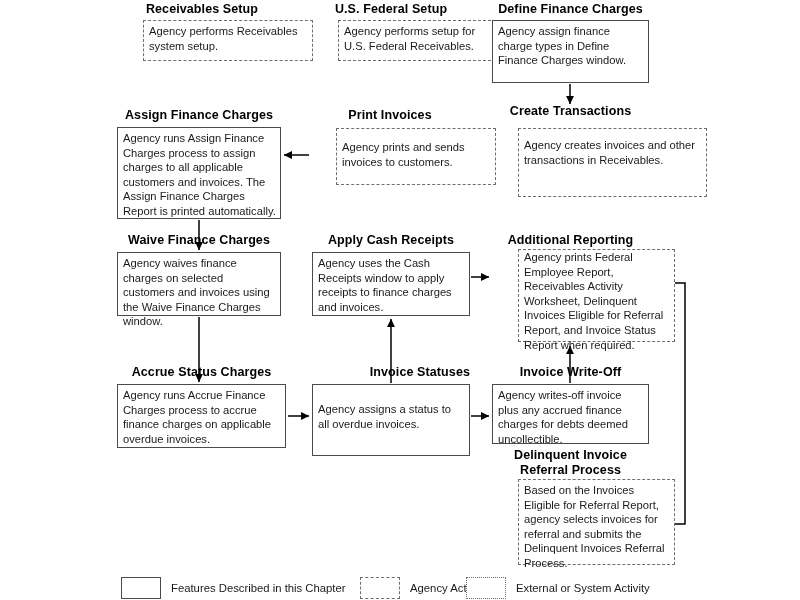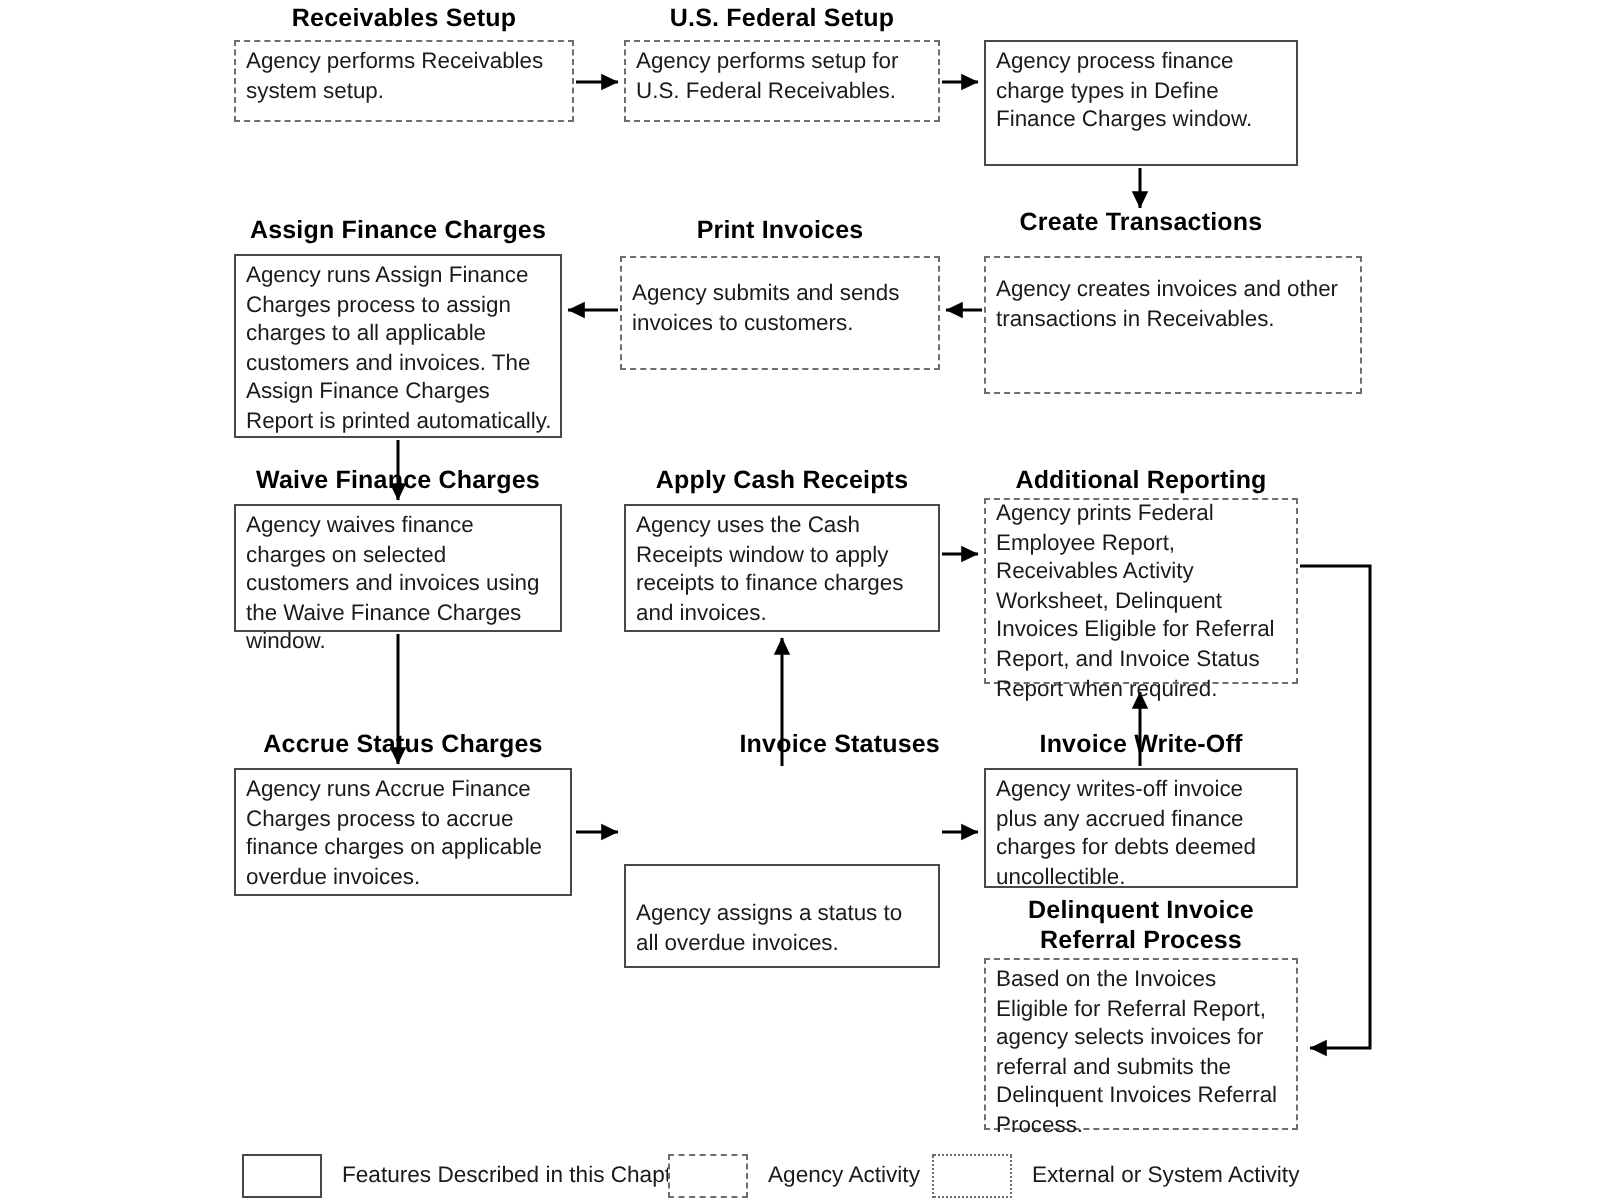--- a/index.html
+++ b/index.html
@@ -50,20 +50,21 @@
     line-height: 14.6px;
     color: #1a1a1a;
     white-space: pre-line;
   }
   
   .style-solid {
     border: 1.4px solid #4a4a4a;
   }
   .style-dashed {
     border: 1.8px dashed #6e6e6e;
+    margin-left: 26px;
   }
   .style-dotted {
     border: 1.6px dotted #6e6e6e;
   }
   
   #legend {
     position: absolute;
     left: 0;
     top: 576px;
     width: 800px;
@@ -140,36 +141,37 @@
   </div>
 
   <div class="node" style="left:312px; top:0px; width:158px; height:61px;">
     <div class="node-title" style="top:2px;">U.S. Federal Setup</div>
     <div class="node-box style-dashed" style="left:0px; top:20px; width:158px; height:41px;">
       <div class="body-text">Agency performs setup for U.S. Federal Receivables.</div>
     </div>
   </div>
 
   <div class="node" style="left:492px; top:0px; width:157px; height:83px;">
+    <div class="node-title" style="top:2px;">Define Finance Charges</div>
     <div class="node-box style-solid" style="left:0px; top:20px; width:157px; height:63px;">
-      <div class="body-text">Agency process finance charge types in Define Finance Charges window.</div>
+      <div class="body-text">Agency assign finance charge types in Define Finance Charges window.</div>
     </div>
   </div>
 
   <div class="node" style="left:117px; top:108px; width:164px; height:111px;">
     <div class="node-title" style="top:0px;">Assign Finance Charges</div>
     <div class="node-box style-solid" style="left:0px; top:19px; width:164px; height:92px;">
       <div class="body-text">Agency runs Assign Finance Charges process to assign charges to all applicable customers and invoices. The Assign Finance Charges Report is printed automatically.</div>
     </div>
   </div>
 
   <div class="node" style="left:310px; top:108px; width:160px; height:77px;">
     <div class="node-title" style="top:0px;">Print Invoices</div>
     <div class="node-box style-dashed" style="left:0px; top:20px; width:160px; height:57px;">
-      <div class="body-text" style="top:11px;">Agency submits and sends invoices to customers.</div>
+      <div class="body-text" style="top:11px;">Agency prints and sends invoices to customers.</div>
     </div>
   </div>
 
   <div class="node" style="left:492px; top:104px; width:157px; height:93px;">
     <div class="node-title" style="top:0px;">Create Transactions</div>
     <div class="node-box style-dashed" style="left:0px; top:24px; width:189px; height:69px;">
       <div class="body-text" style="top:9px;">Agency creates invoices and other transactions in Receivables.</div>
     </div>
   </div>
 
@@ -196,21 +198,21 @@
 
   <div class="node" style="left:117px; top:365px; width:169px; height:83px;">
     <div class="node-title" style="top:0px;">Accrue Status Charges</div>
     <div class="node-box style-solid" style="left:0px; top:19px; width:169px; height:64px;">
       <div class="body-text">Agency runs Accrue Finance Charges process to accrue finance charges on applicable overdue invoices.</div>
     </div>
   </div>
 
   <div class="node" style="left:312px; top:365px; width:158px; height:83px;">
     <div class="node-title" style="top:0px;text-align:right;">Invoice Statuses</div>
-    <div class="node-box style-solid" style="left:0px; top:19px; width:158px; height:52px;margin-top:48px;">
+    <div class="node-box style-solid" style="left:0px; top:19px; width:158px; height:72px;">
       <div class="body-text" style="top:17px;">Agency assigns a status to all overdue invoices.</div>
     </div>
   </div>
 
   <div class="node" style="left:492px; top:365px; width:157px; height:83px;">
     <div class="node-title" style="top:0px;">Invoice Write-Off</div>
     <div class="node-box style-solid" style="left:0px; top:19px; width:157px; height:60px;">
       <div class="body-text">Agency writes-off invoice plus any accrued finance charges for debts deemed uncollectible.</div>
     </div>
   </div>

